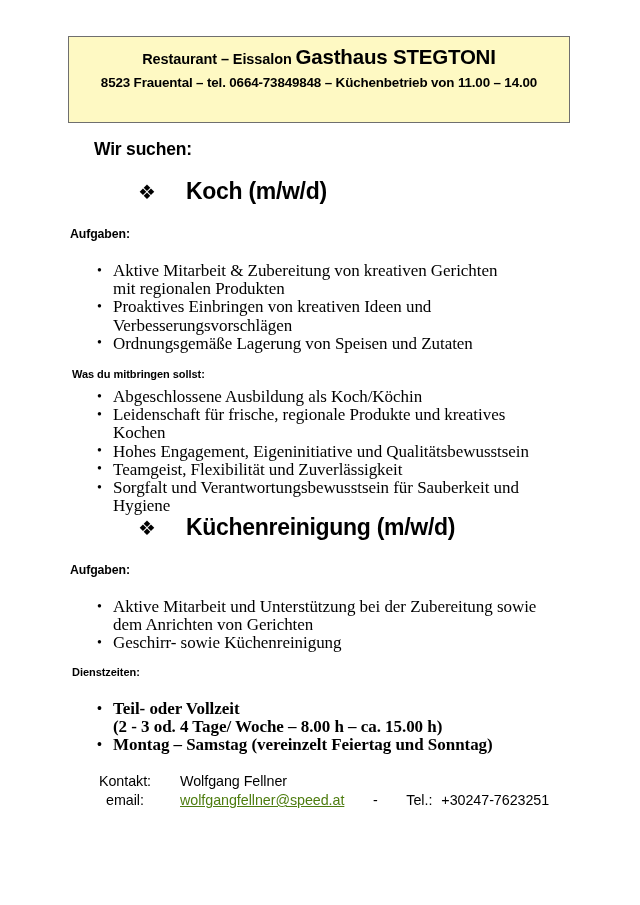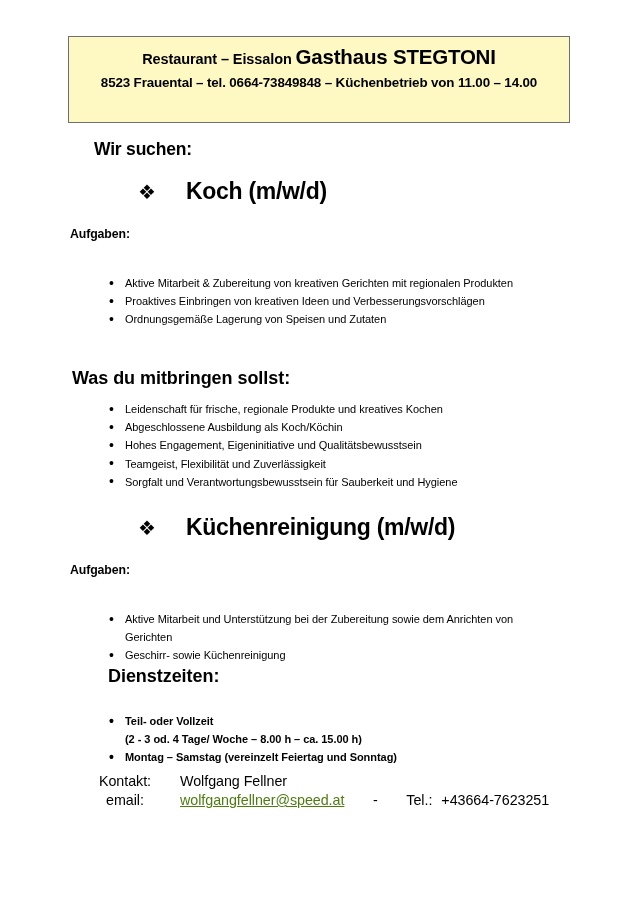--- a/index.html
+++ b/index.html
@@ -109,33 +109,33 @@
     font-size: 12.3px;
     letter-spacing: -0.1px;
   }
   .aufgaben-1 { left: 70px; top: 227px; }
   .aufgaben-2 { left: 70px; top: 563px; }
 
   
   .label-arial {
     font-family: "Liberation Sans", sans-serif;
     font-weight: bold;
-    font-size: 18px;
+    font-size: 11px;
     letter-spacing: -0.05px;
   }
   .label-mitbringen { left: 72px; top: 368px; }
-  .label-dienstzeiten { left: 72px; top: 666px; margin-left: 36px; }
+  .label-dienstzeiten { left: 72px; top: 666px; }
 
   
   ul.bl {
     list-style: none;
-    margin: 12px;
+    margin: 0;
     padding: 0;
-    font-family: Liberation Sans, sans-serif;
-    font-size: 11px;
+    font-family: Liberation Serif, serif;
+    font-size: 17px;
     line-height: 18.2px;
     letter-spacing: -0.05px;
   }
   ul.bl > li {
     position: relative;
     padding-left: 27px;
     margin: 0;
   }
   ul.bl > li::before {
     content: "\2022";
@@ -199,22 +199,22 @@
 
   <ul class="abs bl list-koch-aufgaben">
     <li>Aktive Mitarbeit &amp; Zubereitung von kreativen Gerichten mit regionalen Produkten</li>
     <li>Proaktives Einbringen von kreativen Ideen und Verbesserungsvorschlägen</li>
     <li>Ordnungsgemäße Lagerung von Speisen und Zutaten</li>
   </ul>
 
   <div class="abs label-arial label-mitbringen">Was du mitbringen sollst:</div>
 
   <ul class="abs bl list-koch-mitbringen">
+    <li>Abgeschlossene Ausbildung als Koch/Köchin</li>
     <li>Leidenschaft für frische, regionale Produkte und kreatives Kochen</li>
-    <li>Abgeschlossene Ausbildung als Koch/Köchin</li>
     <li>Hohes Engagement, Eigeninitiative und Qualitätsbewusstsein</li>
     <li>Teamgeist, Flexibilität und Zuverlässigkeit</li>
     <li>Sorgfalt und Verantwortungsbewusstsein für Sauberkeit und Hygiene</li>
   </ul>
 
   <div class="abs job-heading heading-kuechenhilfskraft">
     <span class="diamond">❖</span>
     <span class="job-title">Küchenreinigung (m/w/d)</span>
   </div>
 
@@ -240,17 +240,17 @@
   <div class="abs contact">
     <div class="row">
       <span class="c-key">Kontakt:</span>
       <span class="c-name">Wolfgang Fellner</span>
     </div>
     <div class="row">
       <span class="c-key">email:</span>
       <a class="c-email" href="#" style="color: #4d7c0f;">wolfgangfellner@speed.at</a>
       <span class="c-sep">-</span>
       <span class="c-tel-label">Tel.:</span>
-      <span class="c-tel">+43664-7623251</span>
+      <span class="c-tel">+30247-7623251</span>
     </div>
   </div>
 
 </div>
 
 </body></html>

